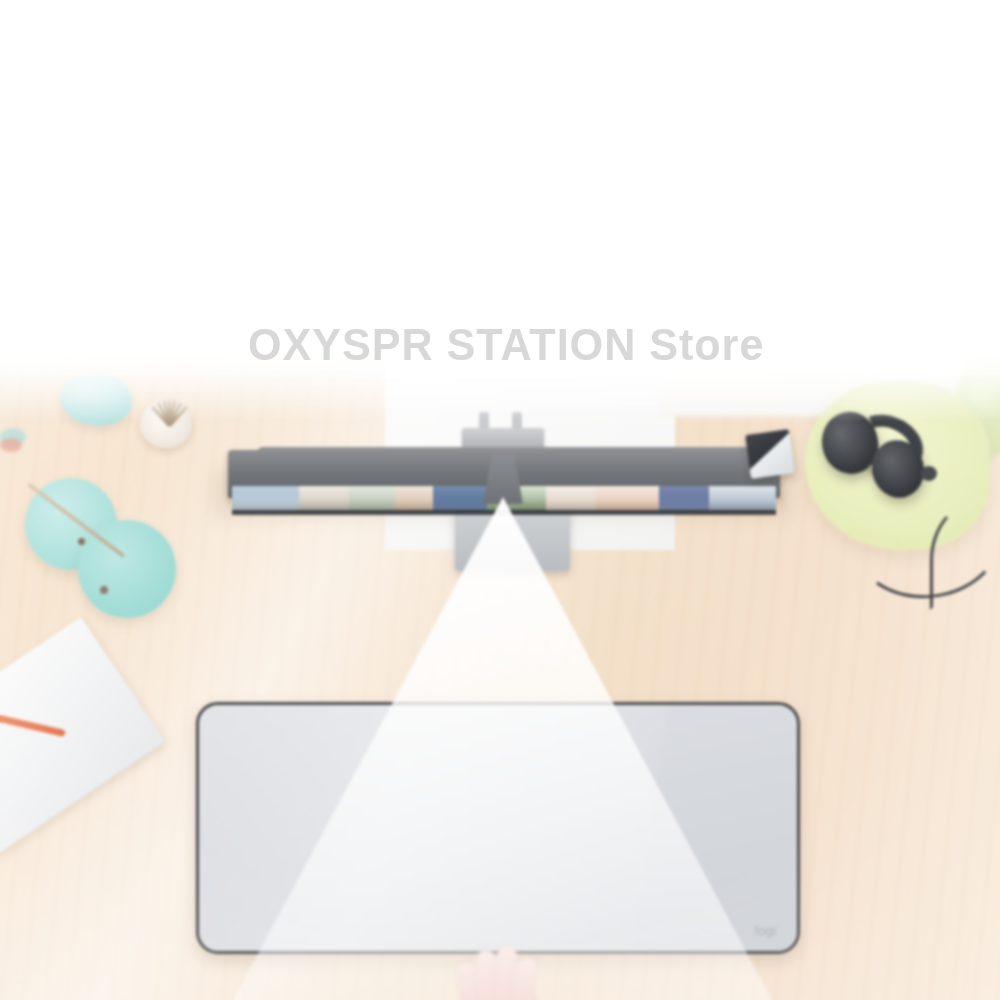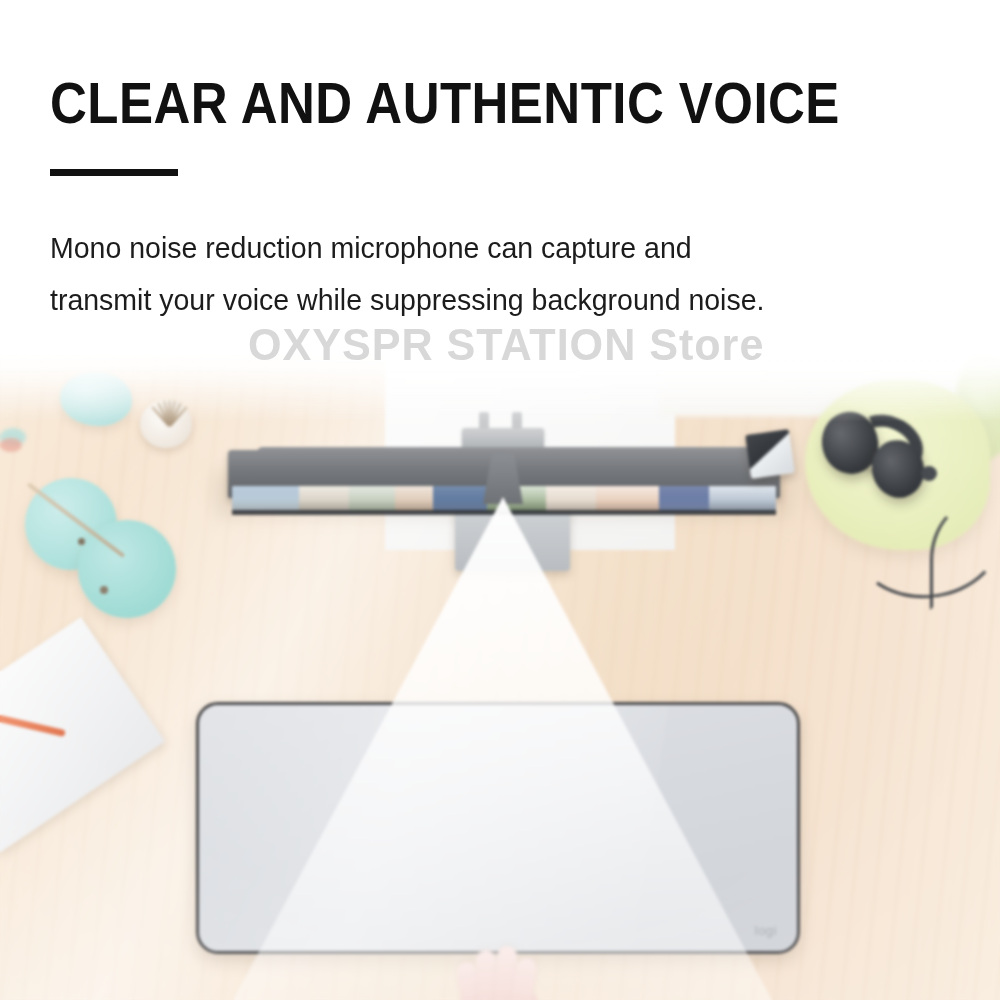--- a/index.html
+++ b/index.html
@@ -431,21 +431,15 @@
             <stop offset="100%" stop-color="#ffffff" stop-opacity="0.42"></stop>
           </linearGradient>
         </defs>
         <polygon points="503,147 772,650 233,650" fill="url(#coneGrad)"></polygon>
       </svg>
     </div>
 
     <div class="photo-topfade"></div>
   </div>
 
-  <div class="text-block">
-    <div class="headline">CLEAR AND AUTHENTIC VOICE</div>
-    <div class="rule"></div>
-    <div class="subcopy">Mono noise reduction microphone can capture and
-transmit your voice while suppressing background noise.</div>
-  </div>
   <div class="watermark">OXYSPR STATION Store</div>
 
 </div>
 
 </body></html>

